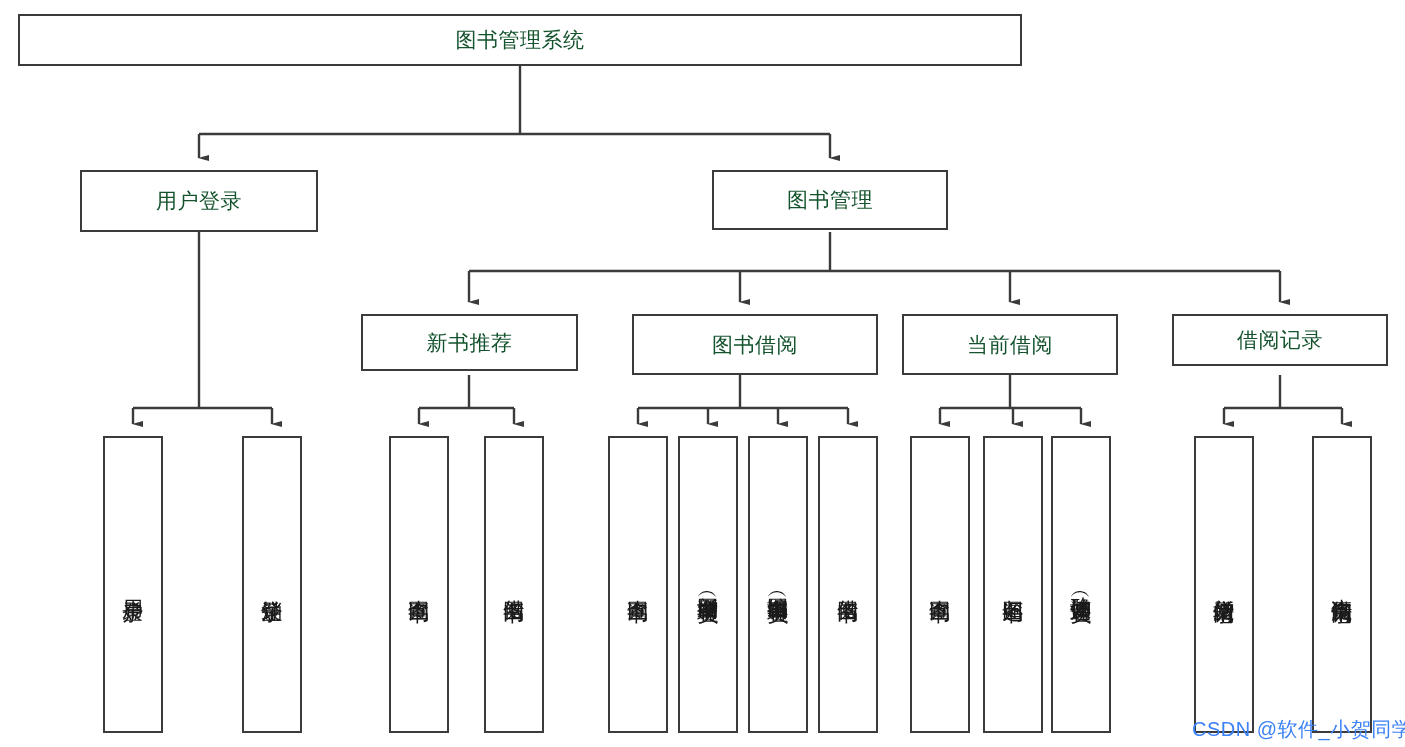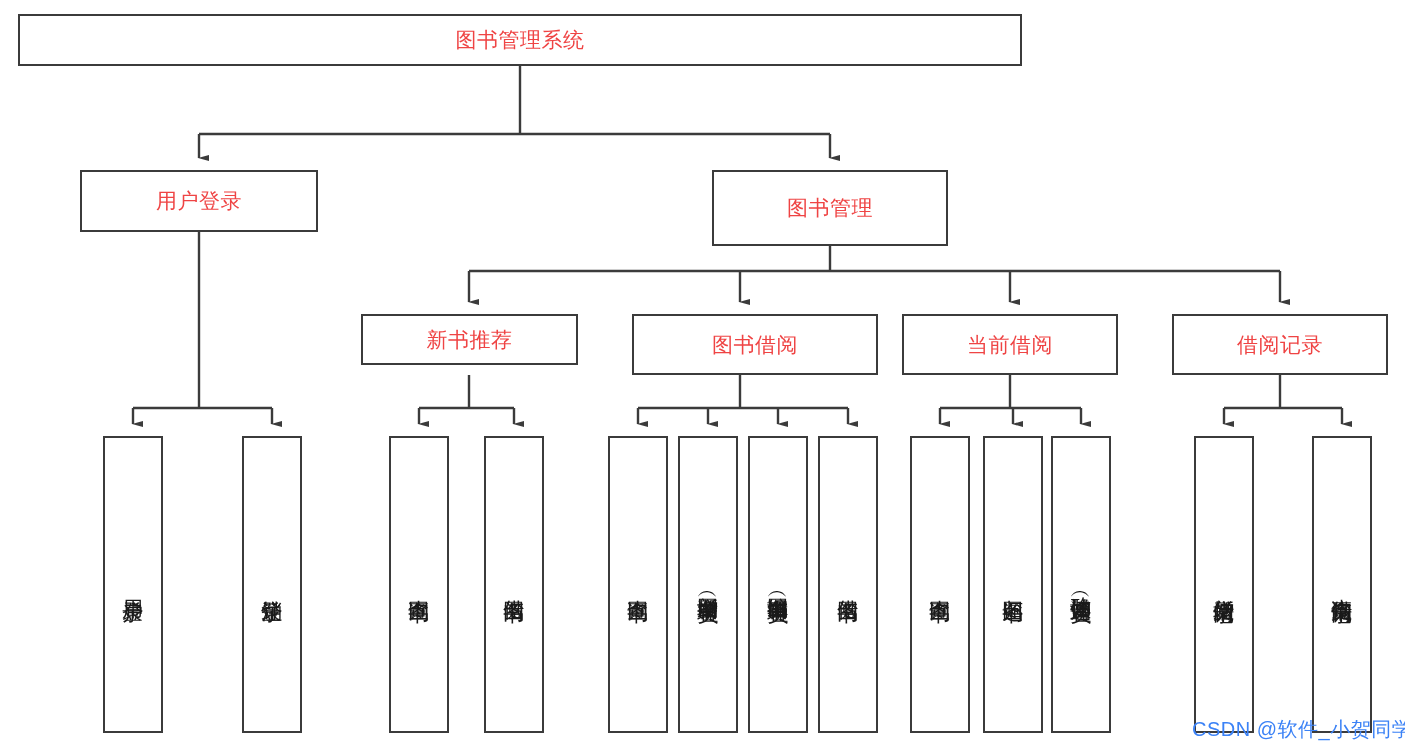--- a/index.html
+++ b/index.html
@@ -33,21 +33,21 @@
     box-sizing: border-box;
     background: #ffffff;
     border: 2px solid #3b3b3b;
     display: flex;
     align-items: center;
     justify-content: center;
     overflow: hidden;
   }
   .node-label-h {
     font-size: 21px;
-    color: #ef4444;
+    color: #14532d;
     line-height: 1.1;
     letter-spacing: 0.5px;
     white-space: nowrap;
     text-align: center;
   }
   .node-label-v {
     font-size: 21px;
     color: #1a1a1a;
     line-height: 1.32;
     letter-spacing: 1px;
@@ -136,34 +136,34 @@
     </g>
   </svg>
 
   <div class="node-box" id="node-root" style="left: 18px; top: 14px; width: 1004px; height: 52px;">
     <span class="node-label-h">图书管理系统</span>
   </div>
 
   <div class="node-box" id="node-l2-0" style="left: 80px; top: 170px; width: 238px; height: 62px;">
     <span class="node-label-h">用户登录</span>
   </div>
-  <div class="node-box" id="node-l2-1" style="left: 712px; top: 170px; width: 236px; height: 76px;">
+  <div class="node-box" id="node-l2-1" style="left: 712px; top: 170px; width: 236px; height: 60px;">
     <span class="node-label-h">图书管理</span>
   </div>
 
-  <div class="node-box" id="node-l3-0" style="left: 361px; top: 314px; width: 217px; height: 51px;">
+  <div class="node-box" id="node-l3-0" style="left: 361px; top: 314px; width: 217px; height: 57px;">
     <span class="node-label-h">新书推荐</span>
   </div>
   <div class="node-box" id="node-l3-1" style="left: 632px; top: 314px; width: 246px; height: 61px;">
     <span class="node-label-h">图书借阅</span>
   </div>
   <div class="node-box" id="node-l3-2" style="left: 902px; top: 314px; width: 216px; height: 61px; justify-content: center;">
     <span class="node-label-h">当前借阅</span>
   </div>
-  <div class="node-box" id="node-l3-3" style="left: 1172px; top: 314px; width: 216px; height: 61px;">
+  <div class="node-box" id="node-l3-3" style="left: 1172px; top: 314px; width: 216px; height: 52px;">
     <span class="node-label-h">借阅记录</span>
   </div>
 
   <div class="node-box leaf-box" id="node-leaf-0" style="left: 103px; top: 436px; width: 60px; height: 297px;">
     <span class="node-label-v">用户登录</span>
   </div>
   <div class="node-box leaf-box" id="node-leaf-1" style="left: 242px; top: 436px; width: 60px; height: 297px;">
     <span class="node-label-v">注销登录</span>
   </div>
   <div class="node-box leaf-box" id="node-leaf-2" style="left: 389px; top: 436px; width: 60px; height: 297px;">

